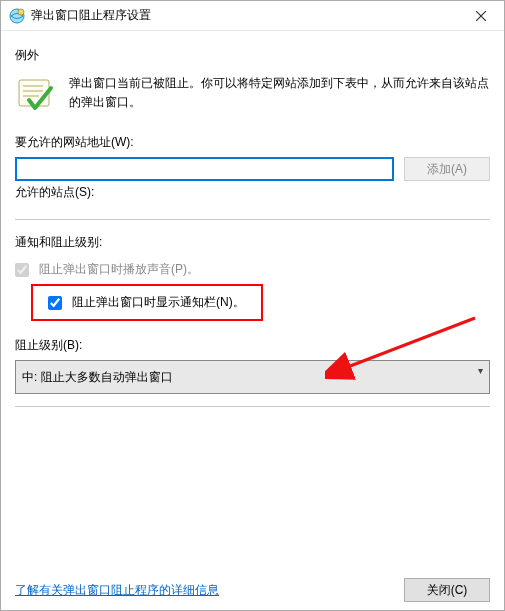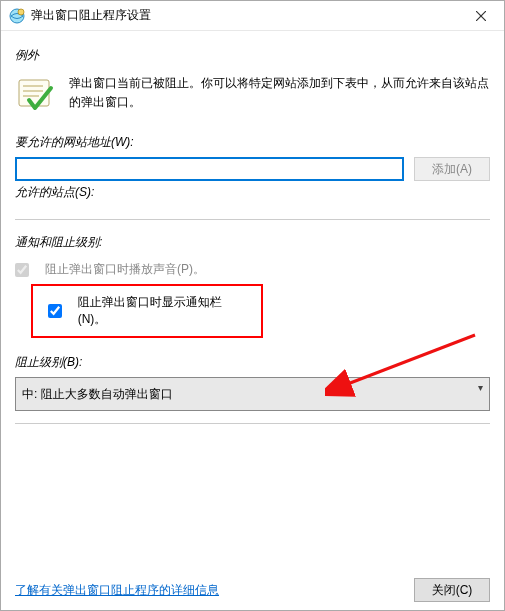--- a/index.html
+++ b/index.html
@@ -37,32 +37,32 @@
     display: flex; align-items: center; justify-content: center;
     font-size: 14px; color: #333;
     cursor: pointer;
   }
   .body {
     flex: 1;
     padding: 8px 14px 8px 14px;
     display: flex; flex-direction: column;
     position: relative;
   }
-  .group-label { margin: 8px 0 6px 0; font-style: italic; }
+  .group-label { margin: 8px 0 6px 0; }
   .intro-row { display: flex; gap: 12px; margin: 4px 0 10px 0; }
   .intro-icon {
     width: 42px; height: 42px;
     flex: 0 0 42px;
     display: flex; align-items: center; justify-content: center;
   }
   .intro-text { line-height: 1.6; }
   .row-with-button { display: flex; gap: 10px; align-items: stretch; }
   .row-with-button .left { flex: 1; }
   .win-btn {
-    width: 76px; height: 24px;
+    width: 86px; height: 24px;
     background: #e1e1e1;
     border: 1px solid #adadad;
     font: inherit;
     cursor: pointer;
   }
   .win-btn:disabled {
     color: #888;
     background: #efefef;
     border-color: #d0d0d0;
     cursor: default;
@@ -81,21 +81,21 @@
     border: 1px solid #888;
     background: #fff;
   }
   .side-buttons { display: flex; flex-direction: column; gap: 8px; }
   hr.sep {
     border: none;
     border-top: 1px solid #ccc;
     margin: 12px 0 6px 0;
   }
   .checkbox-row {
-    display: flex; align-items: center; gap: 16px;
+    display: flex; align-items: center; gap: 10px;
     margin: 4px 0;
   }
   .checkbox-row.disabled { color: #888; }
   input[type=checkbox] {
     width: 14px; height: 14px;
     margin: 0;
   }
   .highlight-box {
     border: 2px solid #f00;
     padding: 4px 15px;

